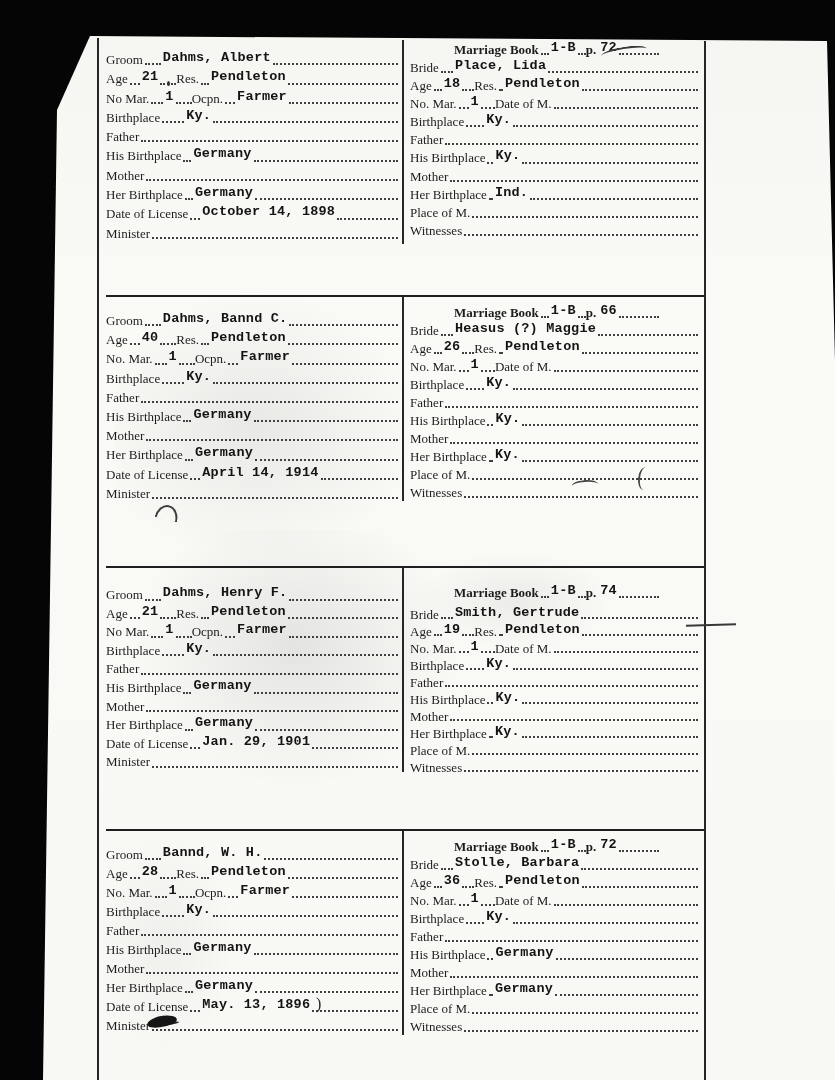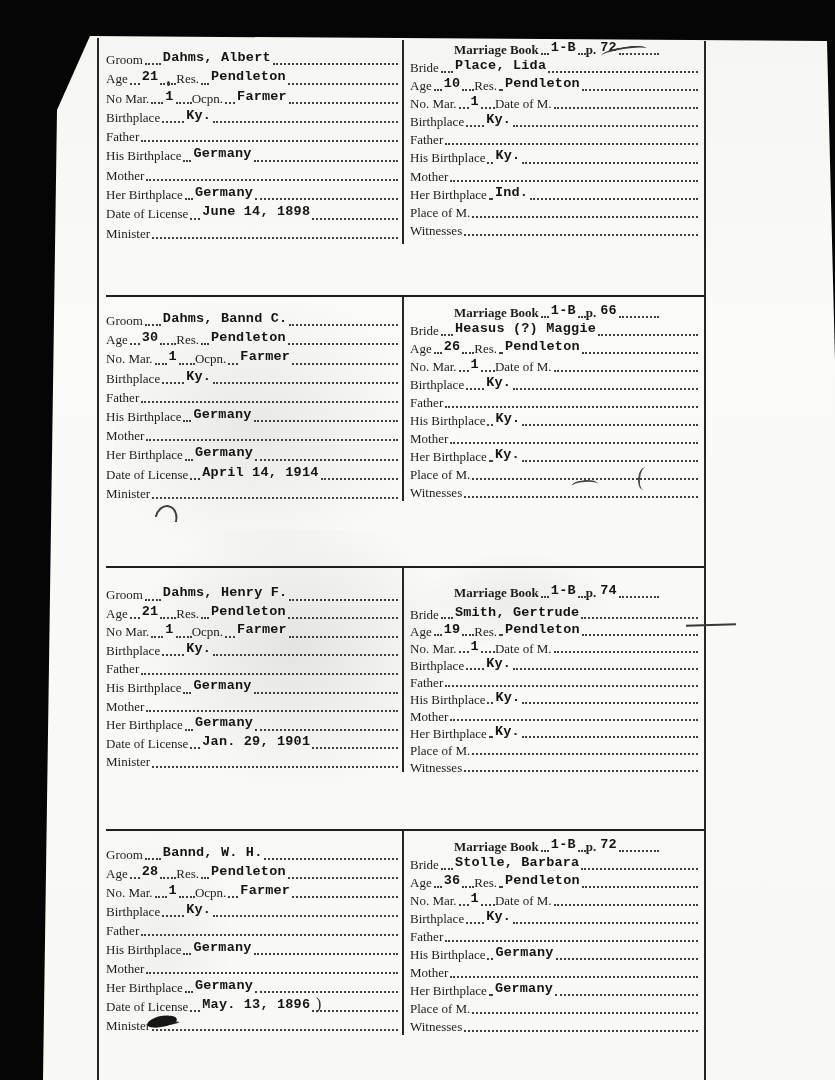--- a/index.html
+++ b/index.html
@@ -102,21 +102,21 @@
           </div>
           <div class="frow" style="height: 19.3px; line-height: 19.3px;">
             <span class="lbl">Her Birthplace</span>
             <span class="dots" style="width: 8px;"></span>
             <span class="val">Germany</span>
             <span class="dots fill"></span>
           </div>
           <div class="frow" style="height: 19.3px; line-height: 19.3px;">
             <span class="lbl">Date of License</span>
             <span class="dots" style="width: 10px;"></span>
-            <span class="val">June 14, 1898</span>
+            <span class="val">October 14, 1898</span>
             <span class="dots fill"></span>
           </div>
           <div class="frow" style="height: 19.3px; line-height: 19.3px;">
             <span class="lbl">Minister</span>
             <span class="dots fill"></span>
           </div>
         </div>
         <div class="col" style="left: 410px; top: 41px; width: 288px;">
           <div class="frow" style="height: 18px; line-height: 18px; padding-left: 44px;">
             <span class="lbl hdr">Marriage Book</span>
@@ -130,21 +130,21 @@
           <div class="bk-gap" style="height: 0px;"></div>
           <div class="frow" style="height: 18.1px; line-height: 18.1px;">
             <span class="lbl">Bride</span>
             <span class="dots" style="width: 12px;"></span>
             <span class="val">Place, Lida</span>
             <span class="dots fill"></span>
           </div>
           <div class="frow" style="height: 18.1px; line-height: 18.1px;">
             <span class="lbl">Age</span>
             <span class="dots" style="width: 8px;"></span>
-            <span class="val">10</span>
+            <span class="val">18</span>
             <span class="dots" style="width: 12px;"></span>
             <span class="lbl">Res.</span>
             <span class="dots" style="width: 4px;"></span>
             <span class="val">Pendleton</span>
             <span class="dots fill"></span>
           </div>
           <div class="frow" style="height: 18.1px; line-height: 18.1px;">
             <span class="lbl">No. Mar.</span>
             <span class="dots" style="width: 10px;"></span>
             <span class="val">1</span>
@@ -194,21 +194,21 @@
         <div class="col" style="left: 106px; top: 311px; width: 292px;">
           <div class="frow" style="height: 19.2px; line-height: 19.2px;">
             <span class="lbl">Groom</span>
             <span class="dots" style="width: 16px;"></span>
             <span class="val">Dahms, Bannd C.</span>
             <span class="dots fill"></span>
           </div>
           <div class="frow" style="height: 19.2px; line-height: 19.2px;">
             <span class="lbl">Age</span>
             <span class="dots" style="width: 10px;"></span>
-            <span class="val">30</span>
+            <span class="val">40</span>
             <span class="dots" style="width: 16px;"></span>
             <span class="lbl">Res.</span>
             <span class="dots" style="width: 8px;"></span>
             <span class="val">Pendleton</span>
             <span class="dots fill"></span>
           </div>
           <div class="frow" style="height: 19.2px; line-height: 19.2px;">
             <span class="lbl">No. Mar.</span>
             <span class="dots" style="width: 12px;"></span>
             <span class="val">1</span>

